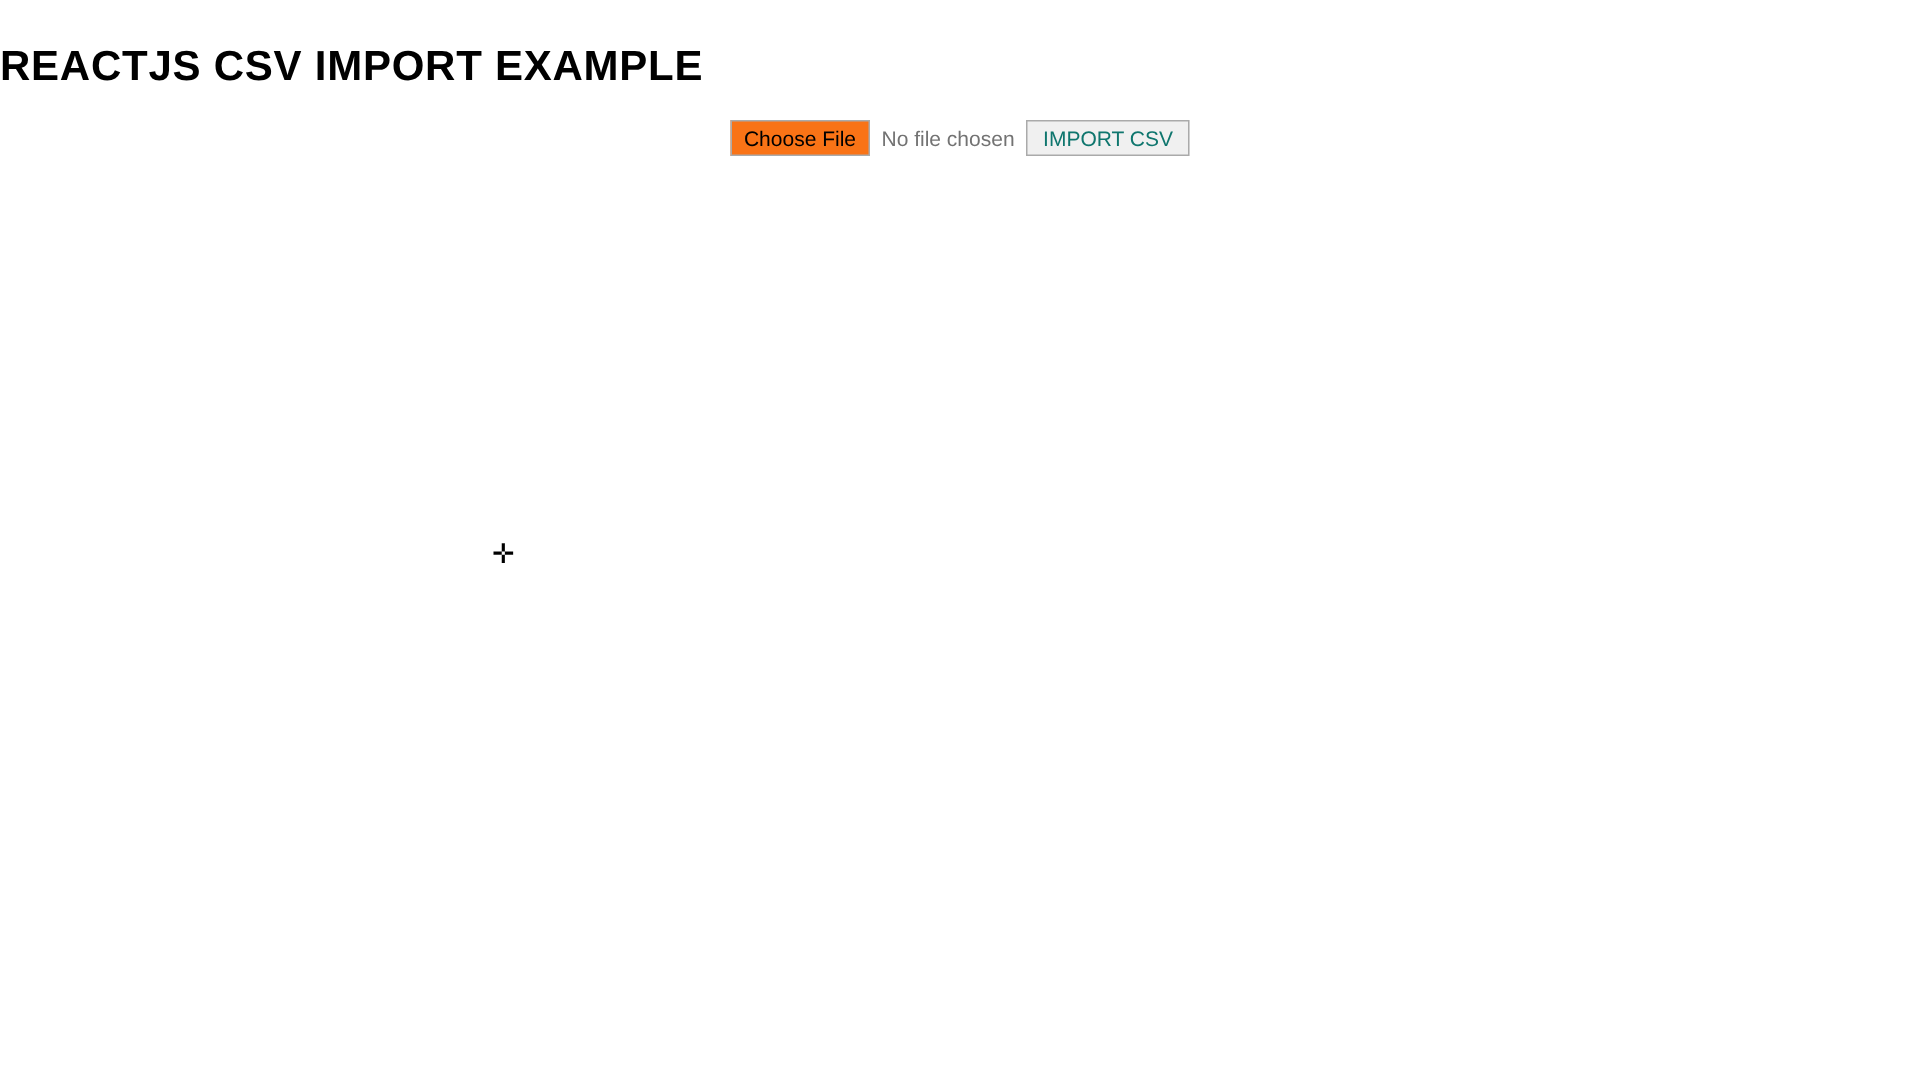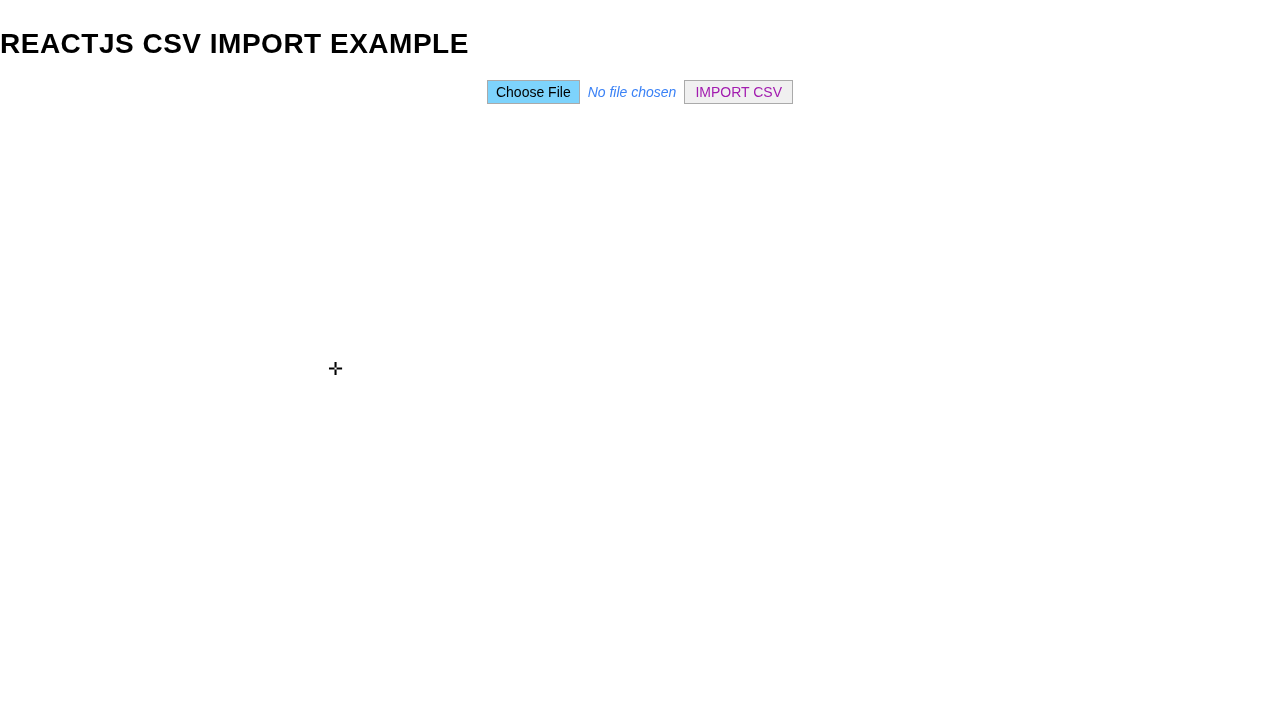--- a/index.html
+++ b/index.html
@@ -33,44 +33,43 @@
       gap: 8px;
     }
 
     .file-input-wrapper {
       display: inline-flex;
       align-items: center;
       gap: 4px;
     }
 
     .choose-file-btn {
-      background: #7dd3fc;
+      background: #f97316;
       border: 1px solid #aaa;
       padding: 3px 8px;
       font-size: 14px;
       cursor: pointer;
       font-family: Arial, sans-serif;
       color: #000;
     }
 
     .no-file-label {
       font-size: 14px;
-      color: #3b82f6;
+      color: #737373;
       margin-left: 4px;
-      font-style: italic;
     }
 
     .import-csv-btn {
       background: #f0f0f0;
       border: 1px solid #aaa;
       padding: 3px 10px;
       font-size: 14px;
       cursor: pointer;
       font-family: Arial, sans-serif;
-      color: #a21caf;
+      color: #0f766e;
     }
 
     .move-cursor {
       position: absolute;
       top: 358px;
       left: 328px;
       font-size: 18px;
       color: #000;
       cursor: move;
       user-select: none;

